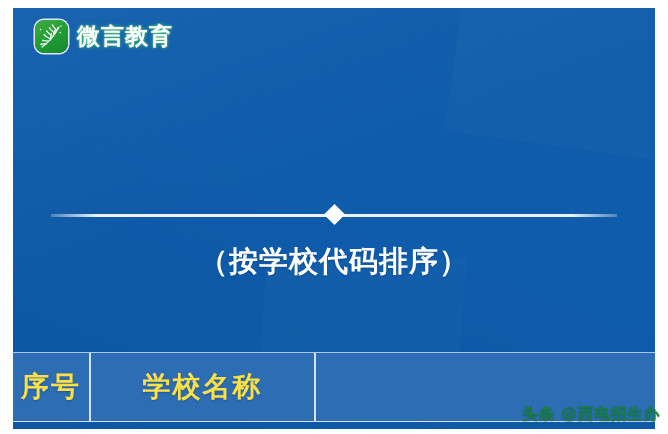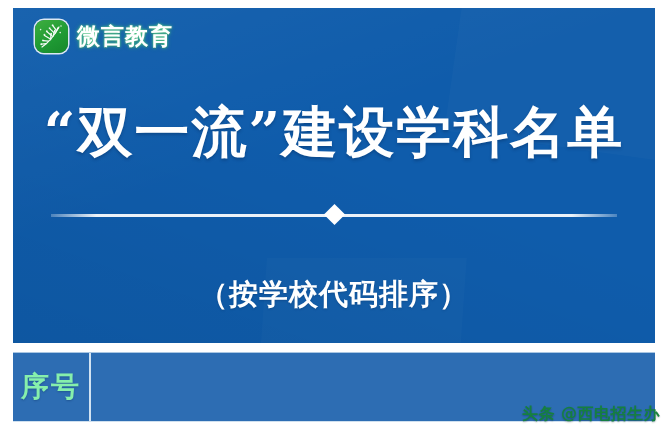--- a/index.html
+++ b/index.html
@@ -20,21 +20,21 @@
     height: 434px;
     background: #ffffff;
   }
 
   
   .poster {
     position: absolute;
     left: 13px;
     top: 8px;
     width: 642px;
-    height: 335px;
+    height: 421px;
     background: #0f5cab;
     background-image:
       linear-gradient(160deg, rgba(255,255,255,0.045) 0%, rgba(255,255,255,0) 42%),
       linear-gradient(20deg, rgba(0,0,0,0.06) 0%, rgba(0,0,0,0) 55%);
     overflow: hidden;
   }
 
   
   .poster .sheen-a {
     position: absolute;
@@ -146,21 +146,20 @@
     top: 236px;
     text-align: center;
     font-family: "DejaVu Sans", "Liberation Sans", sans-serif;
     font-weight: bold;
     font-size: 29px;
     line-height: 1.2;
     color: #ffffff;
     letter-spacing: 1px;
     white-space: nowrap;
     text-shadow: 0 1px 2px rgba(0,30,70,0.25);
-    margin-top: 33px;
   }
 
   
   .table-head {
     position: absolute;
     left: 13px;
     top: 352px;
     width: 642px;
     height: 70px;
     display: flex;
@@ -168,21 +167,21 @@
     border-top: 1px solid #a9c6e2;
     border-bottom: 1px solid #cfe0ef;
     box-sizing: border-box;
   }
   .th {
     display: flex;
     align-items: center;
     justify-content: center;
     font-family: "DejaVu Sans", "Liberation Sans", sans-serif;
     font-weight: bold;
-    color: #86efac;
+    color: #fde047;
     font-size: 28px;
     letter-spacing: 2px;
     white-space: nowrap;
     box-sizing: border-box;
     text-shadow: 0 1px 2px rgba(0,35,80,0.30);
   }
   .th-seq    { width: 78px;  border-right: 2px solid #d2e3f2; }
   .th-school { width: 225px; border-right: 2px solid #d2e3f2; }
   .th-major  { flex: 1 1 auto; }
 
@@ -238,29 +237,29 @@
             <circle cx="6.2" cy="24.3" r="0.95"></circle>
             <circle cx="26.0" cy="6.0" r="0.8"></circle>
             <circle cx="25.2" cy="12.6" r="0.8"></circle>
             <circle cx="5.6" cy="9.6" r="0.8"></circle>
           </g>
         </svg>
       </span>
       <span class="brand-name">微言教育</span>
     </div>
 
-    <div class="headline">“双一流”建设学科名单</div>
 
     <div class="divider">
       <div class="rule"></div>
       <div class="gem"></div>
     </div>
 
     <div class="subtitle">（按学校代码排序）</div>
   </div>
 
   <div class="table-head">
     <div class="th th-seq">序号</div>
+    <div class="th th-school">学校名称</div>
   </div>
 
   <div class="watermark">头条 @西电招生办</div>
 
 </div>
 
 </body></html>

